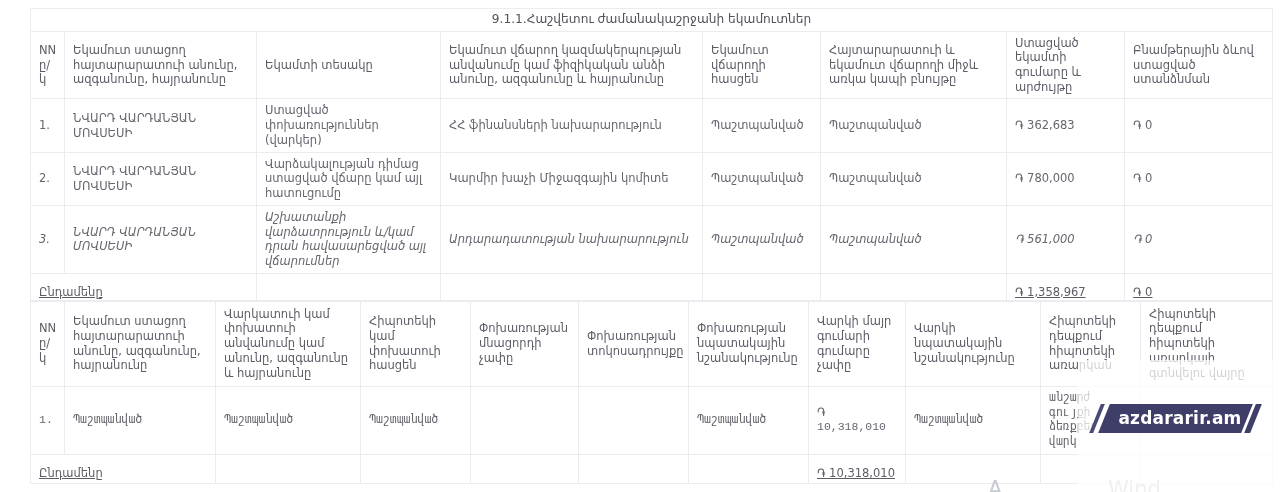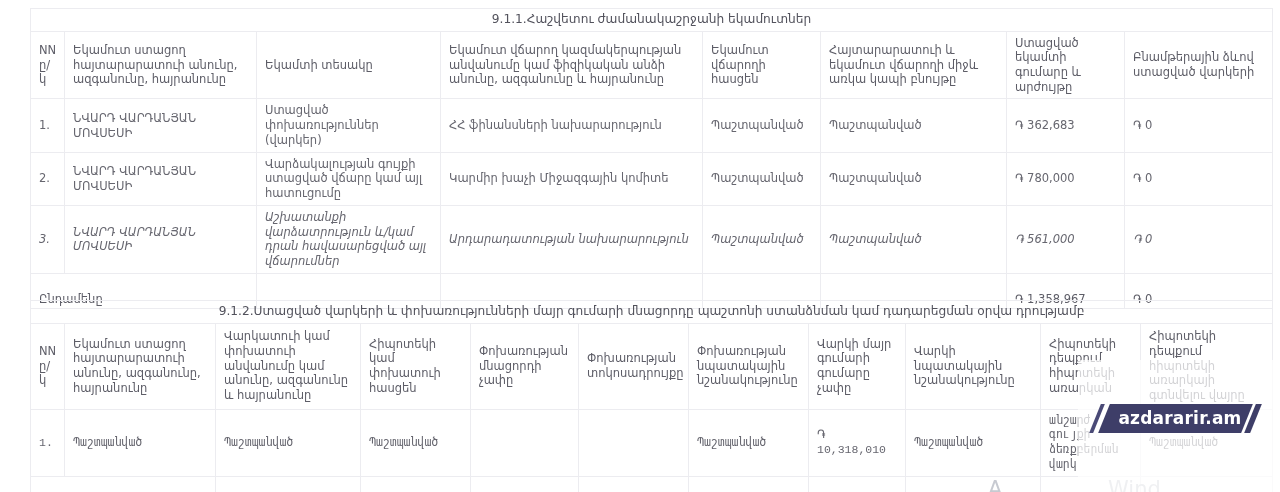--- a/index.html
+++ b/index.html
@@ -39,21 +39,21 @@
     color: #52525c;
     padding: 3px 23px;
     height: 22px;
   }
   .h50 { height: 50px; }
   .h86 { height: 86px; }
   .h38 { height: 38px; }
   .h45 { height: 45px; }
   .h48 { height: 48px; font-style: italic; }
   .h44 { height: 44px; font-family: Liberation Mono, monospace; }
-  .total-row td { height: 22px; padding-top: 18px; padding-bottom: 2px; color: #5d5d67; }
+  .total-row td { height: 22px; padding-top: 11px; padding-bottom: 2px; color: #5d5d67; text-decoration: underline; }
 
   
   .fade-overlay {
     position: absolute;
     left: 1078px;
     top: 360px;
     width: 202px;
     height: 132px;
     background: rgba(255,255,255,0.72);
     z-index: 4;
@@ -122,36 +122,36 @@
       <th colspan="8">9.1.1.Հաշվետու ժամանակաշրջանի եկամուտներ</th>
     </tr>
     <tr>
       <th class="h50">NN ը/կ</th>
       <th class="h50">Եկամուտ ստացող հայտարարատուի անունը, ազգանունը, հայրանունը</th>
       <th class="h50">Եկամտի տեսակը</th>
       <th class="h50">Եկամուտ վճարող կազմակերպության անվանումը կամ ֆիզիկական անձի անունը, ազգանունը և հայրանունը</th>
       <th class="h50">Եկամուտ վճարողի հասցեն</th>
       <th class="h50">Հայտարարատուի և եկամուտ վճարողի միջև առկա կապի բնույթը</th>
       <th class="h50">Ստացված եկամտի գումարը և արժույթը</th>
-      <th class="h50">Բնամթերային ձևով ստացված վարկերի</th>
+      <th class="h50">Բնամթերային ձևով ստացված ստանձնման</th>
     </tr>
     <tr>
       <td class="h38">1.</td>
       <td class="h38">ՆՎԱՐԴ ՎԱՐԴԱՆՅԱՆ ՄՈՎՍԵՍԻ</td>
       <td class="h38">Ստացված փոխառություններ (վարկեր)</td>
       <td class="h38">ՀՀ ֆինանսների նախարարություն</td>
       <td class="h38">Պաշտպանված</td>
       <td class="h38">Պաշտպանված</td>
       <td class="h38">֏ 362,683</td>
       <td class="h38">֏ 0</td>
     </tr>
     <tr>
       <td class="h45">2.</td>
       <td class="h45">ՆՎԱՐԴ ՎԱՐԴԱՆՅԱՆ ՄՈՎՍԵՍԻ</td>
-      <td class="h45">Վարձակալության գույքի ստացված վճարը կամ այլ հատուցումը</td>
+      <td class="h45">Վարձակալության դիմաց ստացված վճարը կամ այլ հատուցումը</td>
       <td class="h45">Կարմիր խաչի Միջազգային կոմիտե</td>
       <td class="h45">Պաշտպանված</td>
       <td class="h45">Պաշտպանված</td>
       <td class="h45">֏ 780,000</td>
       <td class="h45">֏ 0</td>
     </tr>
     <tr>
       <td class="h48">3.</td>
       <td class="h48">ՆՎԱՐԴ ՎԱՐԴԱՆՅԱՆ ՄՈՎՍԵՍԻ</td>
       <td class="h48">Աշխատանքի վարձատրություն և/կամ դրան հավասարեցված այլ վճարումներ</td>
@@ -181,23 +181,20 @@
         <col style="width:110px">
       <col style="width:108px">
         <col style="width:110px">
         <col style="width:120px">
         <col style="width:97px">
       <col style="width:135px">
         <col style="width:100px">
         <col style="width:132px">
     </colgroup>
     <tbody>
-        <tr class="tbl-title">
-      <th colspan="11">9.1.2.Ստացված վարկերի և փոխառությունների մայր գումարի մնացորդը պաշտոնի ստանձնման կամ դադարեցման օրվա դրությամբ</th>
-    </tr>
     <tr>
       <th class="h86">NN ը/կ</th>
       <th class="h86">Եկամուտ ստացող հայտարարատուի անունը, ազգանունը, հայրանունը</th>
       <th class="h86">Վարկատուի կամ փոխատուի անվանումը կամ անունը, ազգանունը և հայրանունը</th>
       <th class="h86">Հիպոտեկի կամ փոխատուի հասցեն</th>
       <th class="h86">Փոխառության մնացորդի չափը</th>
       <th class="h86">Փոխառության տոկոսադրույքը</th>
       <th class="h86">Փոխառության նպատակային նշանակությունը</th>
       <th class="h86">Վարկի մայր գումարի գումարը չափը</th>
       <th class="h86">Վարկի նպատակային նշանակությունը</th>

